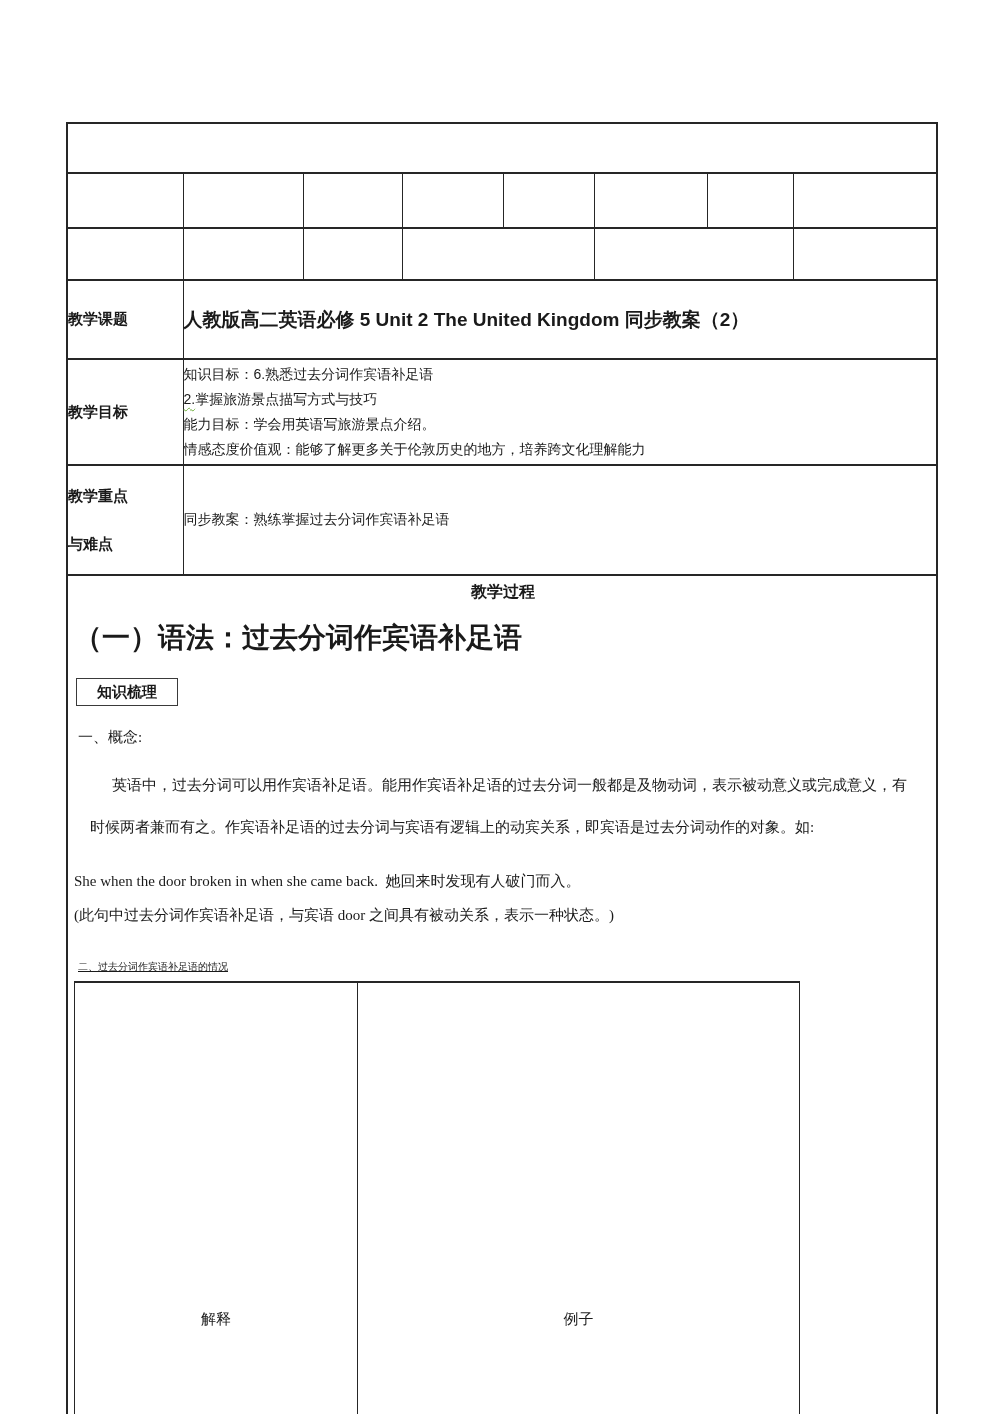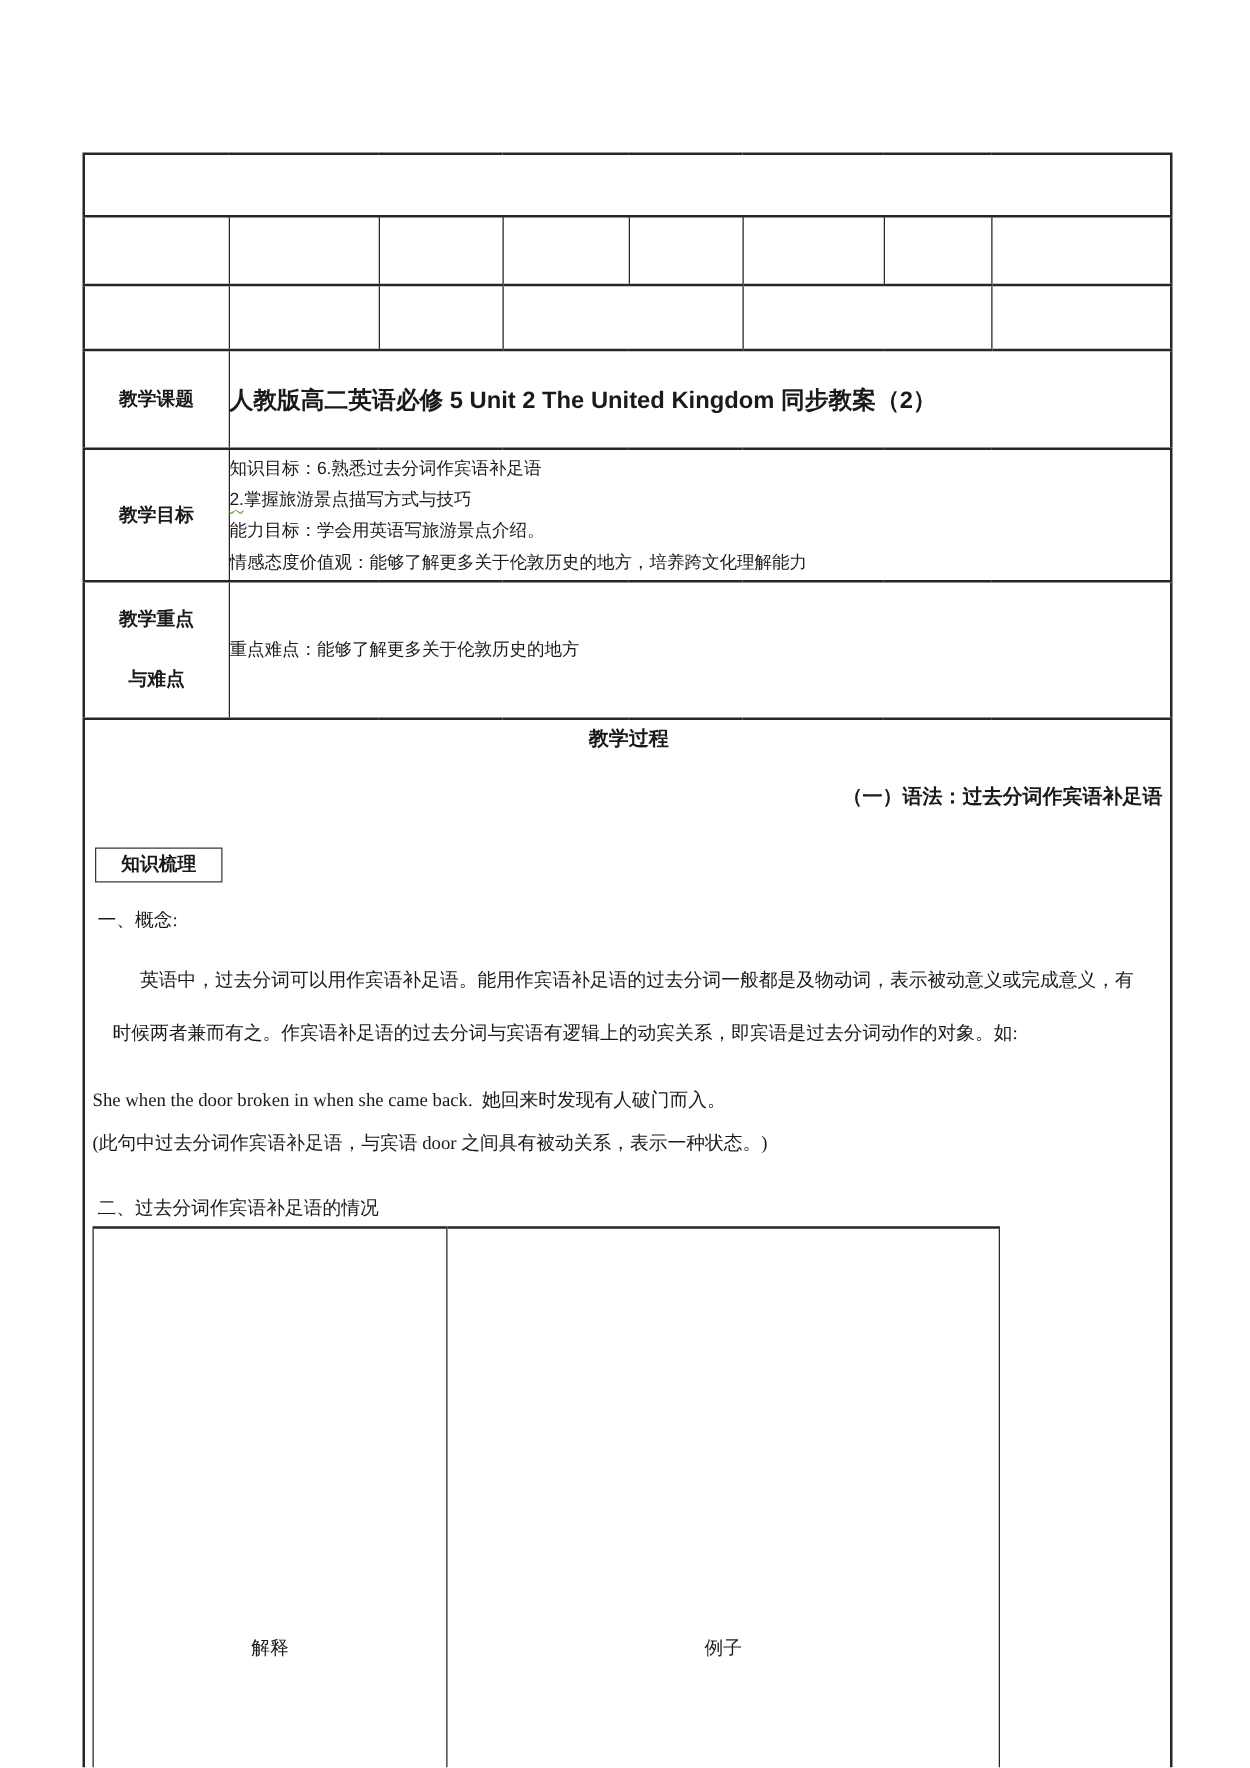--- a/index.html
+++ b/index.html
@@ -20,21 +20,21 @@
   }
   .doc-table{border:2px solid #262626;}
   tr.r1 td{height:48px;}
   tr.r2 td{height:53px;}
   tr.r3 td{height:50px;}
   tr.r4 td{height:77px;}
   tr.r5 td{height:104px;}
   tr.r6 td{height:108px;}
   tr.r7 td{height:672px;}
   .label-cell{
-    text-align:center;font-family:"Liberation Sans","DejaVu Sans",sans-serif;
+    text-align:left;font-family:"Liberation Sans","DejaVu Sans",sans-serif;
     font-weight:700;font-size:15px;
   }
   .title-cell{
     font-family:"Liberation Sans","DejaVu Sans",sans-serif;
     font-weight:700;font-size:19px;padding-left:11px;margin-top:24px;
   }
   .goals-cell{
     font-family:"Liberation Sans","DejaVu Sans",sans-serif;
     font-size:14px;padding:4px 10px;vertical-align:middle;
   }
@@ -50,36 +50,36 @@
     font-family:"Liberation Sans","DejaVu Sans",sans-serif;
     font-size:14px;padding-left:10px;
   }
   
   .process-cell{vertical-align:top !important;padding:0 6px !important;}
   .process-label{
     font-family:"Liberation Sans","DejaVu Sans",sans-serif;
     font-weight:700;font-size:16px;line-height:20px;margin:6px 0 0 2px;text-align:center;
   }
   .sec1-heading{
-    text-align:right;font-family:"Liberation Sans","DejaVu Sans",sans-serif;
-    font-weight:700;font-size:16px;line-height:28px;margin-top:22px;
+    text-align:left;font-family:"Liberation Sans","DejaVu Sans",sans-serif;
+    font-weight:700;font-size:28px;line-height:28px;margin-top:22px;
   }
   .knowledge-badge{
     display:inline-block;border:1px solid #3a3a3a;
     font-family:"Liberation Sans","DejaVu Sans",sans-serif;
     font-weight:700;font-size:15px;line-height:24px;
     padding:1px 20px;margin:26px 0 0 2px;
   }
   .concept-label{font-size:15px;line-height:22px;margin:20px 0 0 4px;}
   .concept-para{
     font-size:15px;line-height:42px;text-indent:22px;margin:16px;
   }
   .ex-en{font-size:15px;line-height:34px;white-space:pre-wrap;}
   .ex-note{font-size:15px;line-height:34px;}
-  .sec2-heading{font-size:15px;line-height:22px;margin:24px 0 0 4px;}
+  .sec2-heading{font-size:10px;line-height:22px;margin:24px 0 0 4px;text-decoration:underline;}
   
   .usage-table{
     width:725px;margin-top:3px;border-collapse:collapse;table-layout:fixed;
     font-size:15px;
   }
   .usage-table td{
     border-top:2px solid #262626;border-bottom:2px solid #262626;
     border-left:1px solid #262626;border-right:1px solid #262626;
     padding:0;vertical-align:top;
   }
@@ -133,21 +133,21 @@
         <div class="goal-line goal-indent"><span class="squiggle">2.</span><span>掌握旅游景点描写方式与技巧</span></div>
         <div class="goal-line">能力目标：学会用英语写旅游景点介绍。</div>
         <div class="goal-line">情感态度价值观：能够了解更多关于伦敦历史的地方，培养跨文化理解能力</div>
       </td>
     </tr>
     <tr class="r6">
       <td class="label-cell focus-label">
         <div>教学重点</div>
         <div>与难点</div>
       </td>
-      <td colspan="7" class="focus-cell">重点难点：能够了解更多关于伦敦历史的地方</td>
+      <td colspan="7" class="focus-cell">同步教案：熟练掌握过去分词作宾语补足语</td>
     </tr>
     <tr class="r7">
       <td colspan="8" class="process-cell">
         <div class="process-label">教学过程</div>
         <div class="sec1-heading">（一）语法：过去分词作宾语补足语</div>
         <div>
           <span class="knowledge-badge">知识梳理</span>
         </div>
         <div class="concept-label">一、概念:</div>
         <div class="concept-para">英语中，过去分词可以用作宾语补足语。能用作宾语补足语的过去分词一般都是及物动词，表示被动意义或完成意义，有时候两者兼而有之。作宾语补足语的过去分词与宾语有逻辑上的动宾关系，即宾语是过去分词动作的对象。如:</div>

